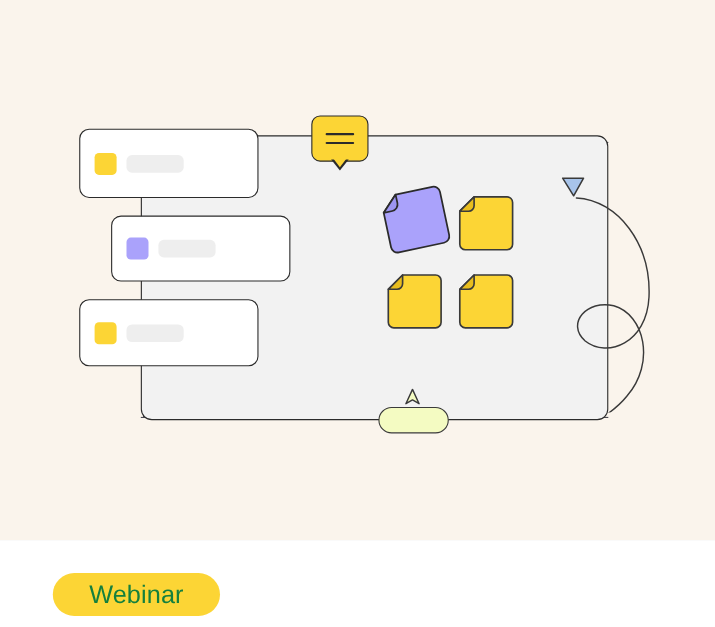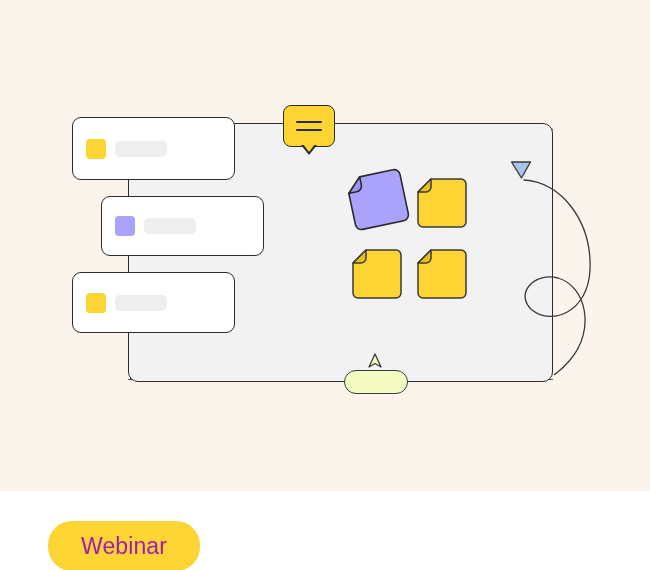--- a/index.html
+++ b/index.html
@@ -219,25 +219,25 @@
     width: 650px;
     height: 79px;
     background: #ffffff;
   }
 
   .webinar-button {
     position: absolute;
     left: 48px;
     top: 30px;
     min-width: 152px;
-    height: 50px;
+    height: 39px;
     background: #fcd535;
     border: none;
     border-radius: 24px;
-    color: #a21caf;
+    color: #15803d;
     font-family: "Liberation Sans", sans-serif;
     font-size: 23px;
     letter-spacing: 0.1px;
     cursor: pointer;
     padding: 0 24px;
   }
 </style>
 </head>
 <body>
 

